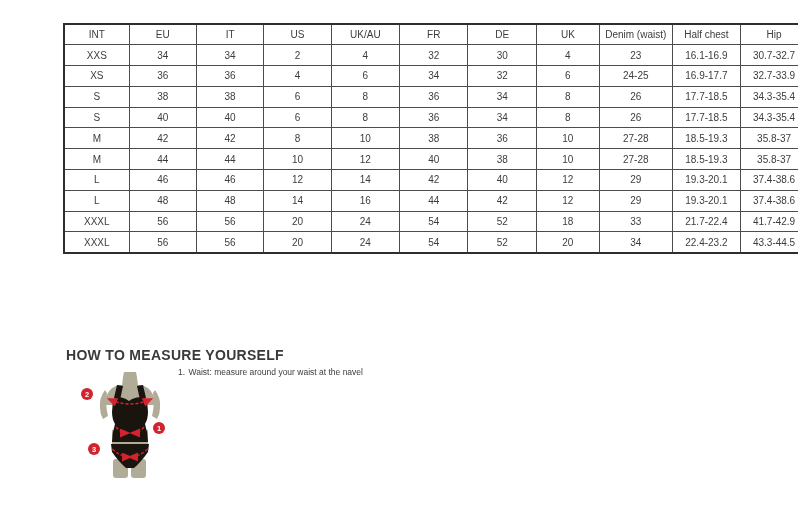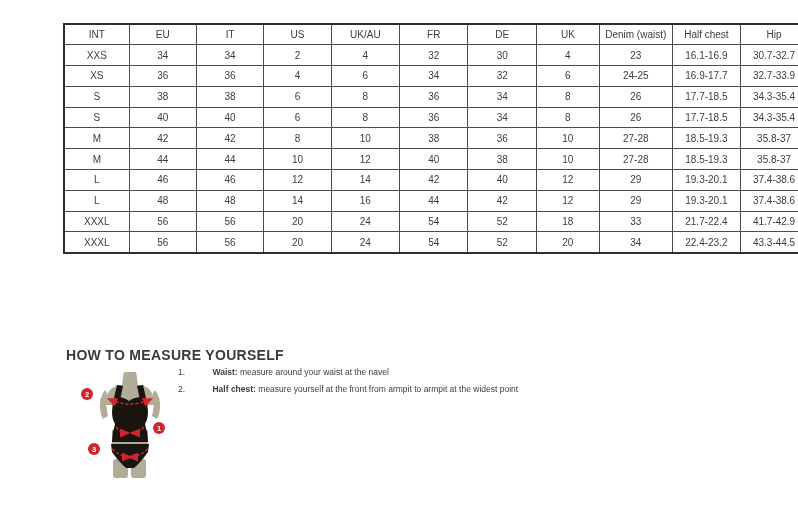--- a/index.html
+++ b/index.html
@@ -37,21 +37,21 @@
     position: absolute; left: 66px; top: 347px;
     font-size: 14px; font-weight: 700;
     letter-spacing: 0.3px;
     color: #3a3a3a;
   }
   .steps {
     position: absolute; left: 178px; top: 368px;
     font-size: 8.5px; color: #3c3c3c;
   }
   .step { margin-bottom: 7.5px; line-height: 9px; }
-  .step b { font-weight: 700; margin-left: 24px; }
+  .step b { font-weight: 400; }
   .step .step-num { margin-right: 1px; }
   .figure-wrap {
     position: absolute; left: 78px; top: 370px;
     width: 100px; height: 115px;
   }
 </style>
 </head>
 <body>
 
 <div class="table-wrap">
@@ -216,21 +216,20 @@
           <td>43.3-44.5</td>
         </tr>
       </tbody>
   </table>
 </div>
 
 <div class="measure-heading">HOW TO MEASURE YOURSELF</div>
 
 <div class="steps">
     <div class="step"><span class="step-num">1.</span> <b>Waist:</b><span> measure around your waist at the navel</span></div>
-    <div class="step"><span class="step-num">2.</span> <b>Half chest:</b><span> measure yourself at the front from armpit to armpit at the widest point</span></div>
   </div>
 
 <div class="figure-wrap">
   <svg width="100" height="115" viewBox="0 0 100 115" xmlns="http://www.w3.org/2000/svg">
     <defs>
       <marker id="arr" markerWidth="7" markerHeight="7" refX="4" refY="3" orient="auto">
         <path d="M0,0 L7,3 L0,6 Z" fill="#d2232e"></path>
       </marker>
       <marker id="arrStart" markerWidth="7" markerHeight="7" refX="4" refY="3" orient="auto-start-reverse">
         <path d="M0,0 L7,3 L0,6 Z" fill="#d2232e"></path>

